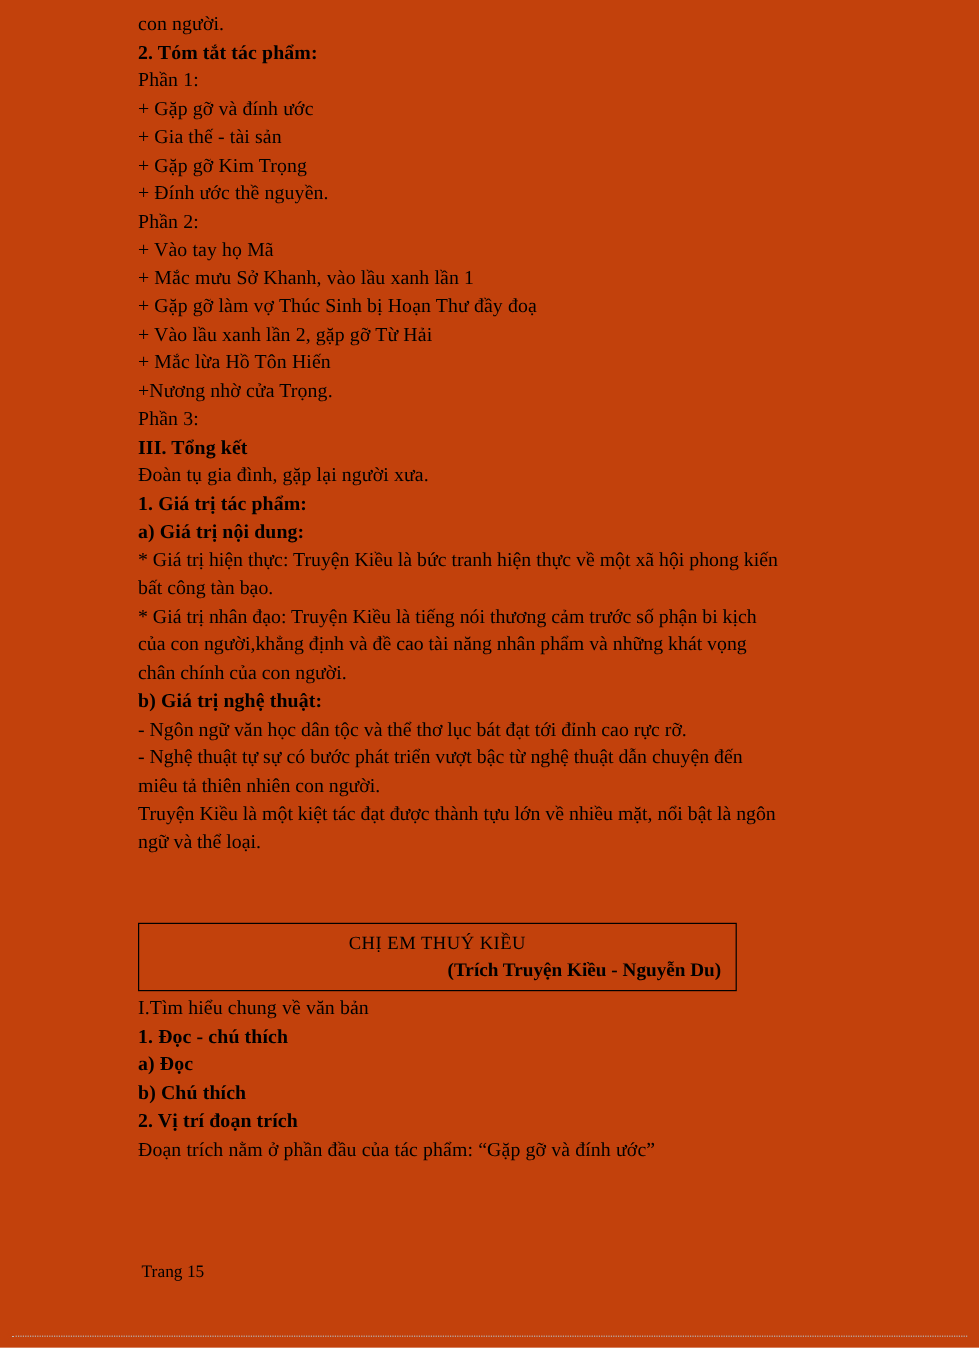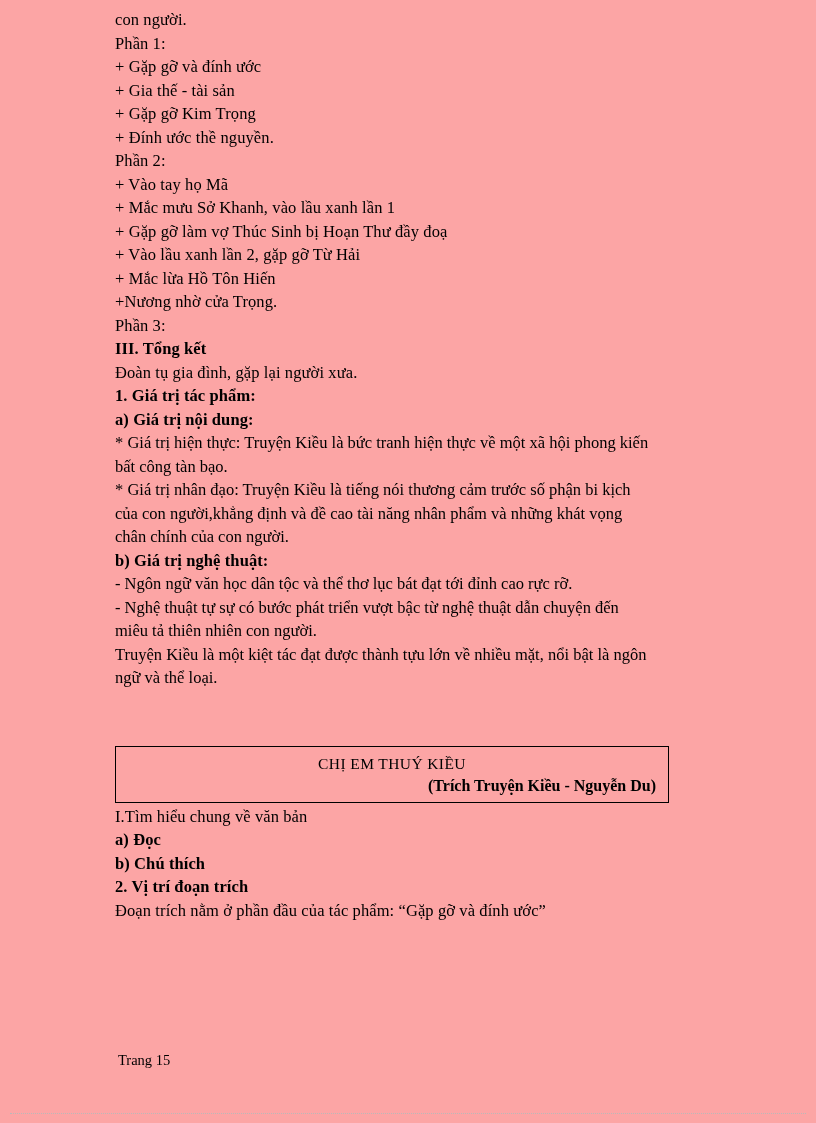--- a/index.html
+++ b/index.html
@@ -14,21 +14,21 @@
     color: #000000;
     position: relative;
     overflow: hidden;
   }
   .page {
     position: absolute;
     left: 0;
     top: 0;
     width: 816px;
     height: 1123px;
-    background: #fca5a5;
+    background: #c2410c;
   }
   .content {
     position: absolute;
     left: 115px;
     top: 8px;
     width: 630px;
   }
   .line {
     font-size: 16.5px;
     line-height: 23.5px;
@@ -42,21 +42,21 @@
     font-size: 16.5px;
     line-height: 23.5px;
     white-space: pre-wrap;
   }
   .gap-block {
     height: 56px;
   }
   .title-box {
     margin-top: 0;
     border: 1px solid #000000;
-    width: 554px;
+    width: 499px;
     box-sizing: border-box;
     padding: 6px 10px 5px 10px;
   }
   .title-main {
     text-align: center;
     font-size: 15.5px;
     line-height: 21px;
     letter-spacing: 0.4px;
   }
   .title-sub {
@@ -87,20 +87,21 @@
 </style>
 </head>
 <body>
 
 <div class="page">
 
   <div class="content">
 
     <div>
       <div class="line">con người.</div>
+      <div class="line bold">2. Tóm tắt tác phẩm:</div>
       <div class="line">Phần 1:</div>
       <div class="line">+ Gặp gỡ và đính ước</div>
       <div class="line">+ Gia thế - tài sản</div>
       <div class="line">+ Gặp gỡ Kim Trọng</div>
       <div class="line">+ Đính ước thề nguyền.</div>
       <div class="line">Phần 2:</div>
       <div class="line">+ Vào tay họ Mã</div>
       <div class="line">+ Mắc mưu Sở Khanh, vào lầu xanh lần 1</div>
       <div class="line">+ Gặp gỡ làm vợ Thúc Sinh bị Hoạn Thư đầy đoạ</div>
       <div class="line">+ Vào lầu xanh lần 2, gặp gỡ Từ Hải</div>
@@ -126,20 +127,21 @@
 
     <div class="gap-block"></div>
 
     <div class="title-box">
       <div class="title-main">CHỊ EM THUÝ KIỀU</div>
       <div class="title-sub">(Trích Truyện Kiều - Nguyễn Du)</div>
     </div>
 
     <div class="after-box">
       <div class="line">I.Tìm hiểu chung về văn bản</div>
+      <div class="line bold">1. Đọc - chú thích</div>
       <div class="line bold">a) Đọc</div>
       <div class="line bold">b) Chú thích</div>
       <div class="line bold">2. Vị trí đoạn trích</div>
       <div class="line">Đoạn trích nằm ở phần đầu của tác phẩm: “Gặp gỡ và đính ước”</div>
     </div>
 
   </div>
 
   <div class="footer">Trang 15</div>
   <div class="bottom-rule"></div>

